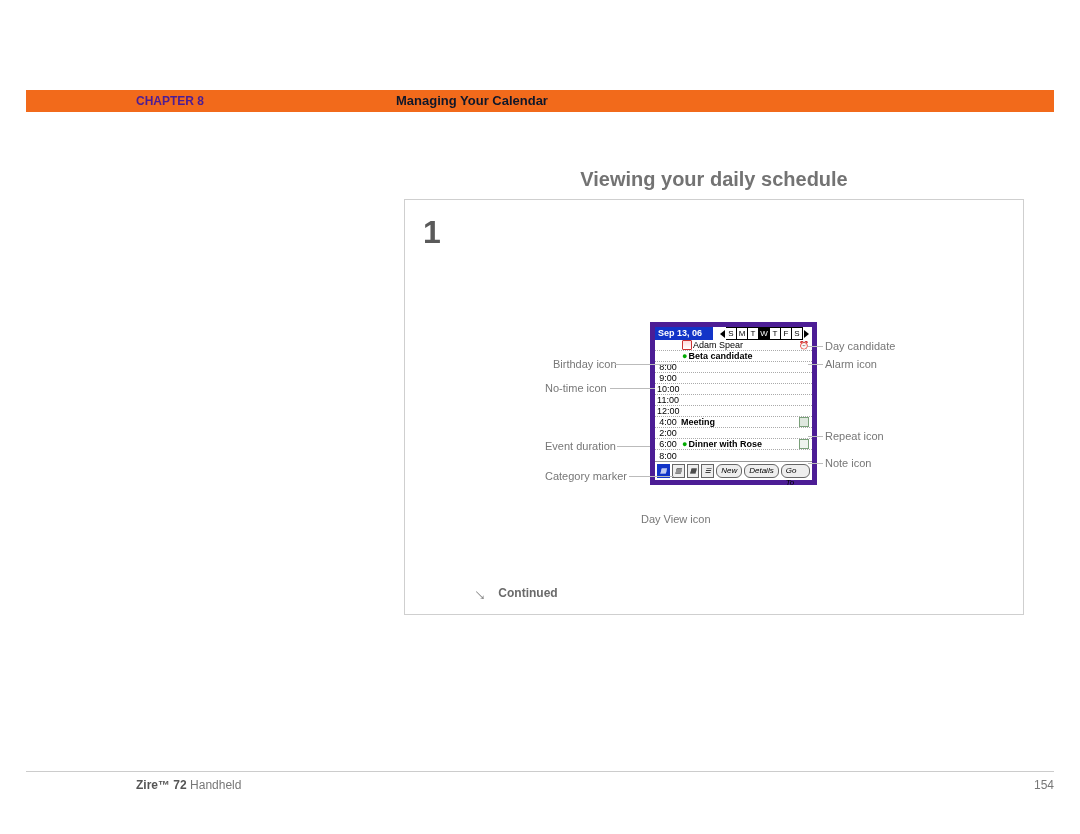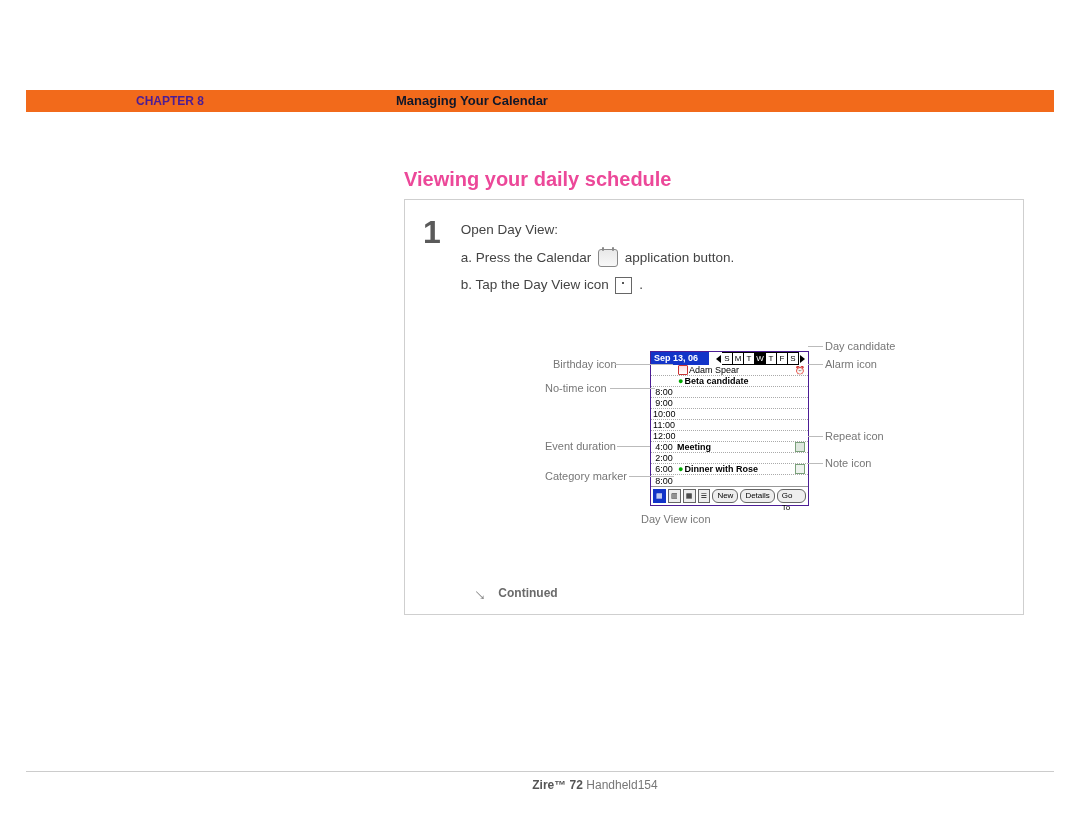--- a/index.html
+++ b/index.html
@@ -36,24 +36,25 @@
     font-weight: bold;
     font-size: 13px;
   }
   .content {
     position: absolute;
     left: 404px;
     top: 168px;
     width: 620px;
   }
   h2.section-title {
-    color: #ec4899;
+    color: #737373;
     font-size: 20px;
     font-weight: bold;
     margin: 0 0 8px 0;
+    text-align: center;
   }
   p.intro {
     margin: 0 0 18px 0;
     line-height: 1.35;
     font-size: 13.5px;
   }
   .step-box {
     border: 1px solid #cfcfcf;
     padding: 14px 22px 20px 18px;
     position: relative;
@@ -115,23 +116,23 @@
   .annot-line {
     position:absolute;
     height:0;
     border-top:1px solid #bbb;
   }
 
   
   .palm {
     position: absolute;
     left: 245px;
-    top: 151px;
+    top: 122px;
     width: 157px;
-    border: 1px solid #4c1d95;
+    border: 5px solid #4c1d95;
     font-family: "Lucida Grande", Verdana, sans-serif;
     font-size: 9px;
     background: #fff;
     color: #000;
   }
   .palm-head {
     display: flex;
     height: 13px;
     background: #fff;
   }
@@ -197,20 +198,21 @@
     display:inline-block;width:8px;height:8px;border:1px solid #7aa07a;
     background:#eef3ee;position:relative;
   }
   .palm-foot {
     height:16px;
     display:flex;
     align-items:center;
     padding:1px 2px;
     gap:2px;
     border-top:1px solid #999;
+    font-style:italic;
   }
   .foot-icon {
     width:12px;height:12px;border:1px solid #666;background:#eee;
     font-size:7px;line-height:12px;text-align:center;
   }
   .foot-icon.active { background:#1234c8;color:#fff;border-color:#1234c8;}
   .pill {
     height:12px;border:1px solid #666;border-radius:6px;
     padding:0 4px;font-size:8px;line-height:12px;background:#eee;
   }
@@ -234,55 +236,40 @@
   }
 
   .footer {
     position:absolute;
     left: 26px;
     bottom: 42px;
     width: 1028px;
     border-top: 1.5px solid #ccc;
     padding-top: 6px;
     display:flex;
-    justify-content:center;
+    justify-content:space-between;
     font-size:12px;
     color:#777;
   }
   .footer .prod strong { color:#555; }
 </style>
 </head>
 <body>
 
 <div class="header-bar">
   <div class="header-left">CHAPTER 8</div>
   <div class="header-right">Managing Your Calendar</div>
 </div>
 
 <div class="content">
 
   <h2 class="section-title">Viewing your daily schedule</h2>
 
   <div class="step-box">
     <span class="step-num">1</span>
-    <div class="step-body">
-      <div class="lead">Open Day View:</div>
-
-      <div class="item">
-        <span>a.  Press the Calendar </span>
-        <span class="inline-icon cal-app-icon"></span>
-        <span> application button.</span>
-      </div>
-
-      <div class="item">
-        <span>b.  Tap the Day View icon </span>
-        <span class="inline-icon dayview-icon"></span>
-        <span>.</span>
-      </div>
-    </div>
 
     
     <div class="palm">
       <div class="palm-head">
         <div class="palm-date">Sep 13, 06</div>
         <div class="palm-days">
           <span class="arrow l"></span>
           <span class="daycell">S</span>
           <span class="daycell">M</span>
           <span class="daycell">T</span>

